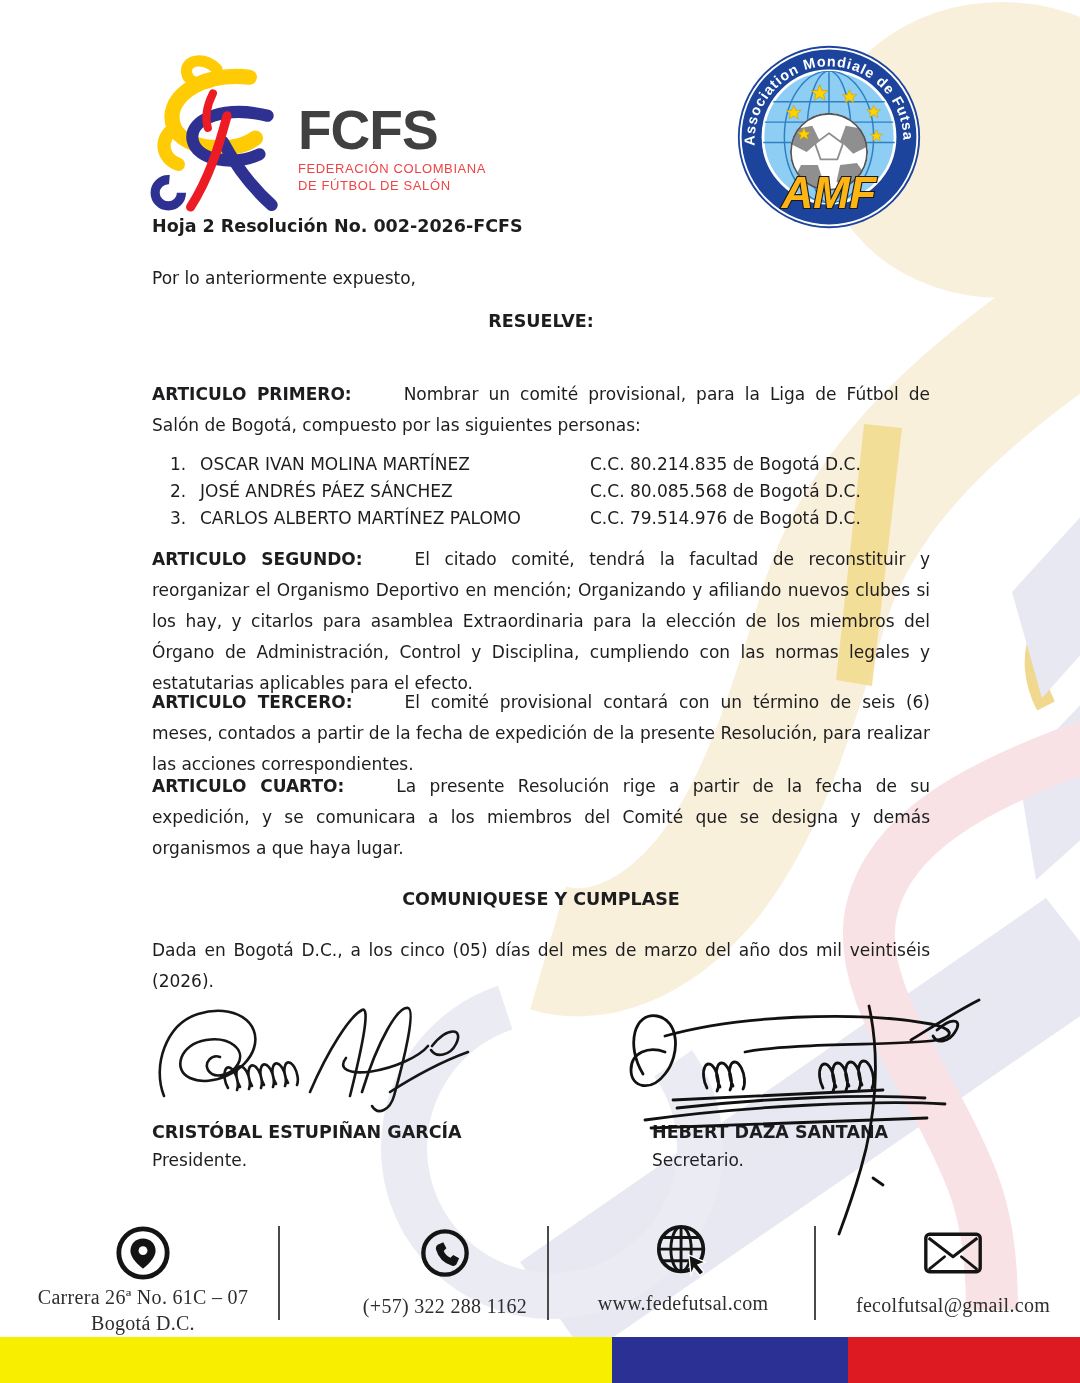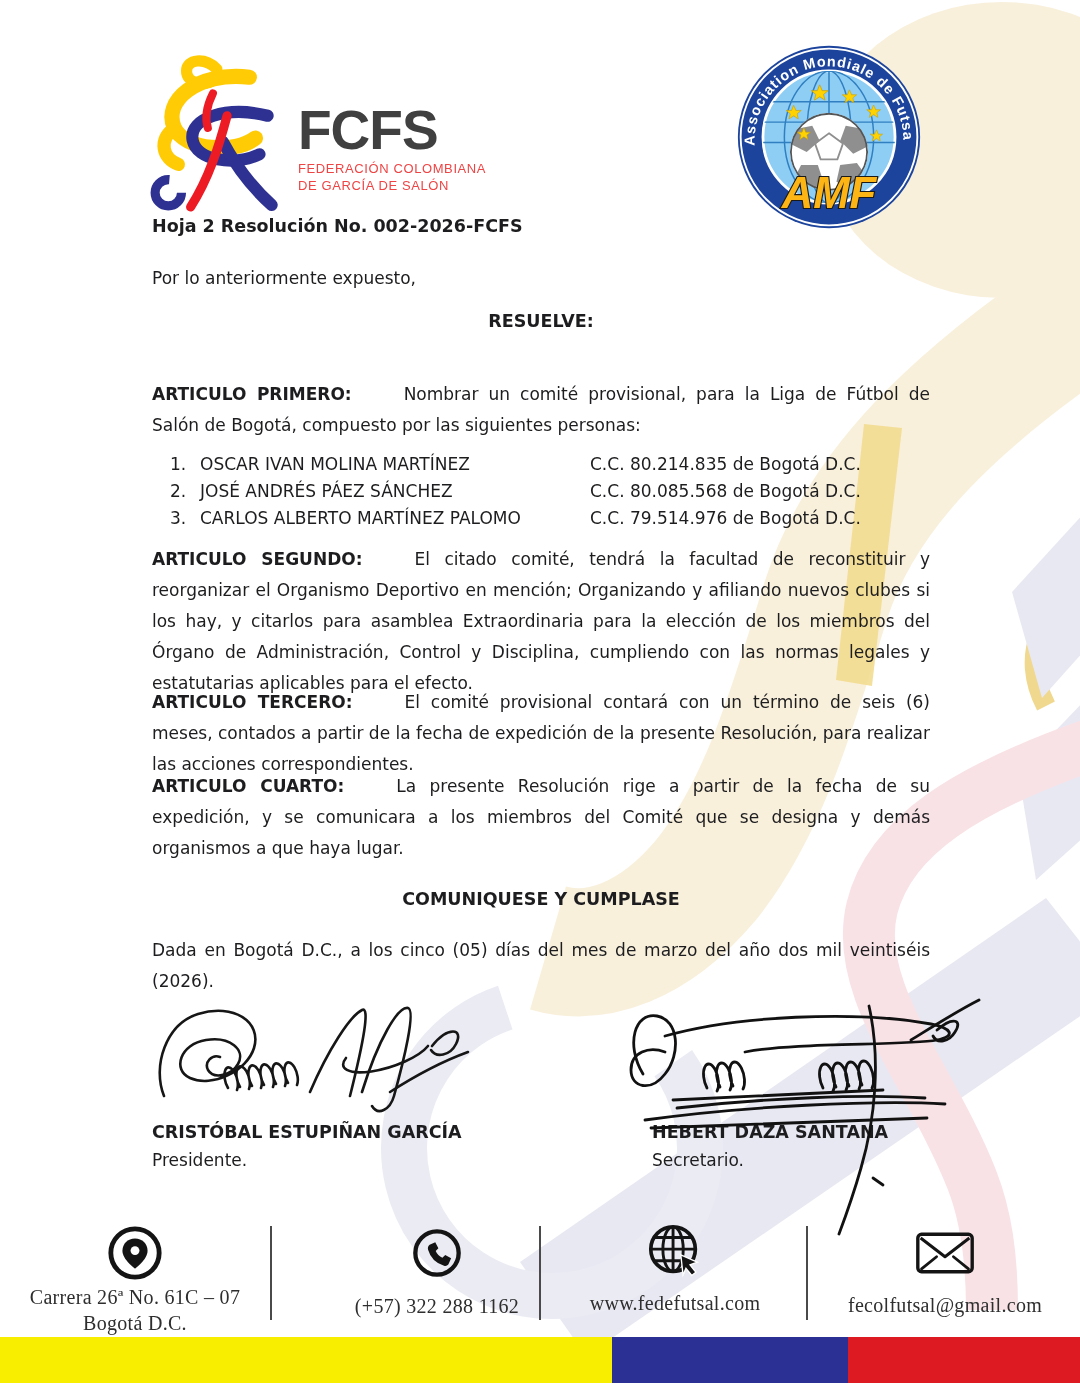--- a/index.html
+++ b/index.html
@@ -30,21 +30,21 @@
   .committee-row { display:flex; font-size:17px; line-height:27px; padding-left:18px; }
   .committee-row .num { width:30px; }
   .committee-row .name { width:390px; }
   .committee-row .cc { flex:1; }
 
   .sig-name { position:absolute; font-size:17.5px; font-weight:bold; z-index:2; }
   .sig-title { position:absolute; font-size:17px; z-index:2; }
   .sig-svg { position:absolute; z-index:3; pointer-events:none; }
 
   
-  .footer { position:absolute; left:0; top:1222px; width:1072px; height:110px; z-index:2; }
+  .footer { position:absolute; left:8px; top:1222px; width:1072px; height:110px; z-index:2; }
   .footer-cell { position:absolute; top:0; width:270px; text-align:center; }
   .footer-icon { height:62px; display:flex; align-items:center; justify-content:center; }
   .footer-lines { font-family:"Liberation Serif", serif; font-size:20px; line-height:26px;
                   color:#2e2e2e; letter-spacing:.3px; }
   .footer-div { position:absolute; top:4px; width:0; height:94px; border-left:2px solid #4a4a4a; }
 
   
   .flagbar { position:absolute; left:0; bottom:0; width:1080px; height:46px; display:flex; z-index:2; }
   .flag-seg { height:100%; }
 </style>
@@ -71,21 +71,21 @@
     <path d="M28,74 C12,86 16,104 32,110" stroke="#FFCB05" stroke-width="13" fill="none" stroke-linecap="round"></path>
     <path d="M120,62 C80,52 42,64 46,86 C50,106 86,112 112,100" stroke="#2E3192" stroke-width="12" fill="none" stroke-linecap="round"></path>
     <path d="M76,88 C90,114 106,134 124,150" stroke="#2E3192" stroke-width="12" fill="none" stroke-linecap="round"></path>
     <path d="M80,62 C72,92 62,124 44,152" stroke="#ED1C24" stroke-width="9" fill="none" stroke-linecap="round"></path>
     <path d="M66,40 C60,52 58,64 61,74" stroke="#ED1C24" stroke-width="8" fill="none" stroke-linecap="round"></path>
     <circle cx="22" cy="138" r="13" stroke="#2E3192" stroke-width="9" fill="none" stroke-dasharray="62 20"></circle>
   </svg>
   <div class="fcfs-text">
     <div class="fcfs-acronym">FCFS</div>
     <div class="fcfs-sub">FEDERACIÓN COLOMBIANA</div>
-    <div class="fcfs-sub">DE GARCÍA DE SALÓN</div>
+    <div class="fcfs-sub">DE FÚTBOL DE SALÓN</div>
   </div>
 
   <svg class="amf" viewBox="0 0 200 200">
     <defs>
       <clipPath id="globeClip">
           <circle cx="100" cy="100" r="71"></circle>
         </clipPath>
       <clipPath id="ballClip">
           <circle cx="100" cy="116" r="42"></circle>
         </clipPath>

